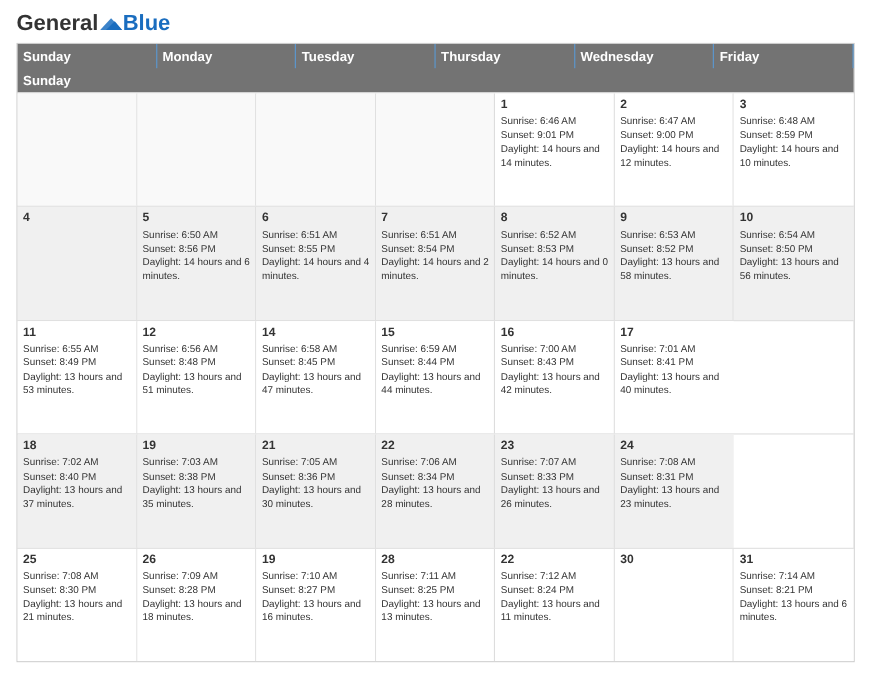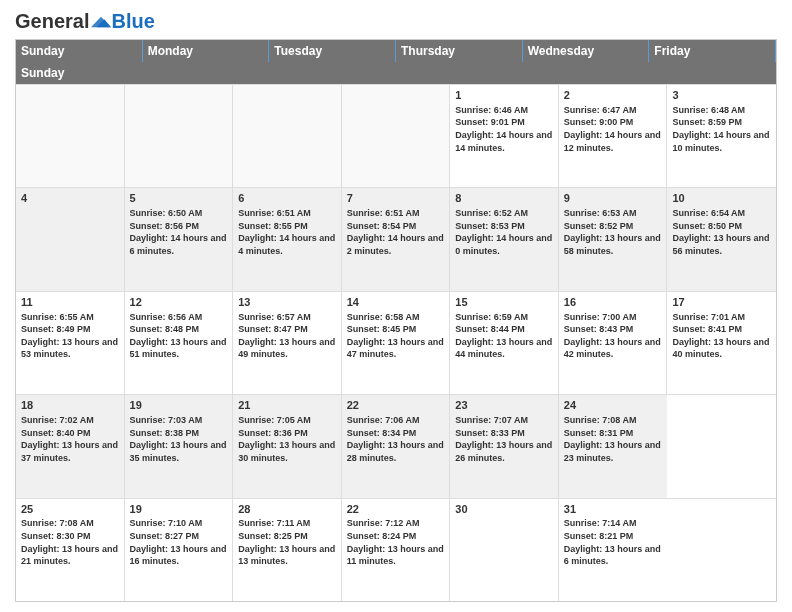--- a/index.html
+++ b/index.html
@@ -94,21 +94,20 @@
     .cal-cell.shaded { background: #f0f0f0; }
     .day-num {
       font-weight: bold;
       font-size: 11px;
       margin-bottom: 1px;
     }
     .cell-text {
       font-size: 9px;
       color: #333;
       line-height: 1.4;
-      font-weight: bold;
     }
   </style>
 </head>
 <body>
 
 <div class="page">
   <div class="header">
     <div class="logo">
       <div class="logo-text">
         <span style="font-size:20px;font-weight:bold;color:#333;">General</span>
@@ -188,24 +187,20 @@
         <div class="cal-row">
           <div class="cal-cell">
             <div class="day-num">11</div>
             <div class="cell-text">Sunrise: 6:55 AM<br>Sunset: 8:49 PM<br>Daylight: 13 hours and 53 minutes.</div>
           </div>
           <div class="cal-cell">
             <div class="day-num">12</div>
             <div class="cell-text">Sunrise: 6:56 AM<br>Sunset: 8:48 PM<br>Daylight: 13 hours and 51 minutes.</div>
           </div>
           <div class="cal-cell">
-            <div class="day-num">13</div>
-            <div class="cell-text">Sunrise: 6:57 AM<br>Sunset: 8:47 PM<br>Daylight: 13 hours and 49 minutes.</div>
-          </div>
-          <div class="cal-cell">
             <div class="day-num">14</div>
             <div class="cell-text">Sunrise: 6:58 AM<br>Sunset: 8:45 PM<br>Daylight: 13 hours and 47 minutes.</div>
           </div>
           <div class="cal-cell">
             <div class="day-num">15</div>
             <div class="cell-text">Sunrise: 6:59 AM<br>Sunset: 8:44 PM<br>Daylight: 13 hours and 44 minutes.</div>
           </div>
           <div class="cal-cell">
             <div class="day-num">16</div>
             <div class="cell-text">Sunrise: 7:00 AM<br>Sunset: 8:43 PM<br>Daylight: 13 hours and 42 minutes.</div>
@@ -238,20 +233,24 @@
           </div>
           <div class="cal-cell shaded">
             <div class="day-num">24</div>
             <div class="cell-text">Sunrise: 7:08 AM<br>Sunset: 8:31 PM<br>Daylight: 13 hours and 23 minutes.</div>
           </div>
         </div>
         <div class="cal-row">
           <div class="cal-cell">
             <div class="day-num">25</div>
             <div class="cell-text">Sunrise: 7:08 AM<br>Sunset: 8:30 PM<br>Daylight: 13 hours and 21 minutes.</div>
+          </div>
+          <div class="cal-cell">
+            <div class="day-num">26</div>
+            <div class="cell-text">Sunrise: 7:09 AM<br>Sunset: 8:28 PM<br>Daylight: 13 hours and 18 minutes.</div>
           </div>
           <div class="cal-cell">
             <div class="day-num">19</div>
             <div class="cell-text">Sunrise: 7:10 AM<br>Sunset: 8:27 PM<br>Daylight: 13 hours and 16 minutes.</div>
           </div>
           <div class="cal-cell">
             <div class="day-num">28</div>
             <div class="cell-text">Sunrise: 7:11 AM<br>Sunset: 8:25 PM<br>Daylight: 13 hours and 13 minutes.</div>
           </div>
           <div class="cal-cell">

